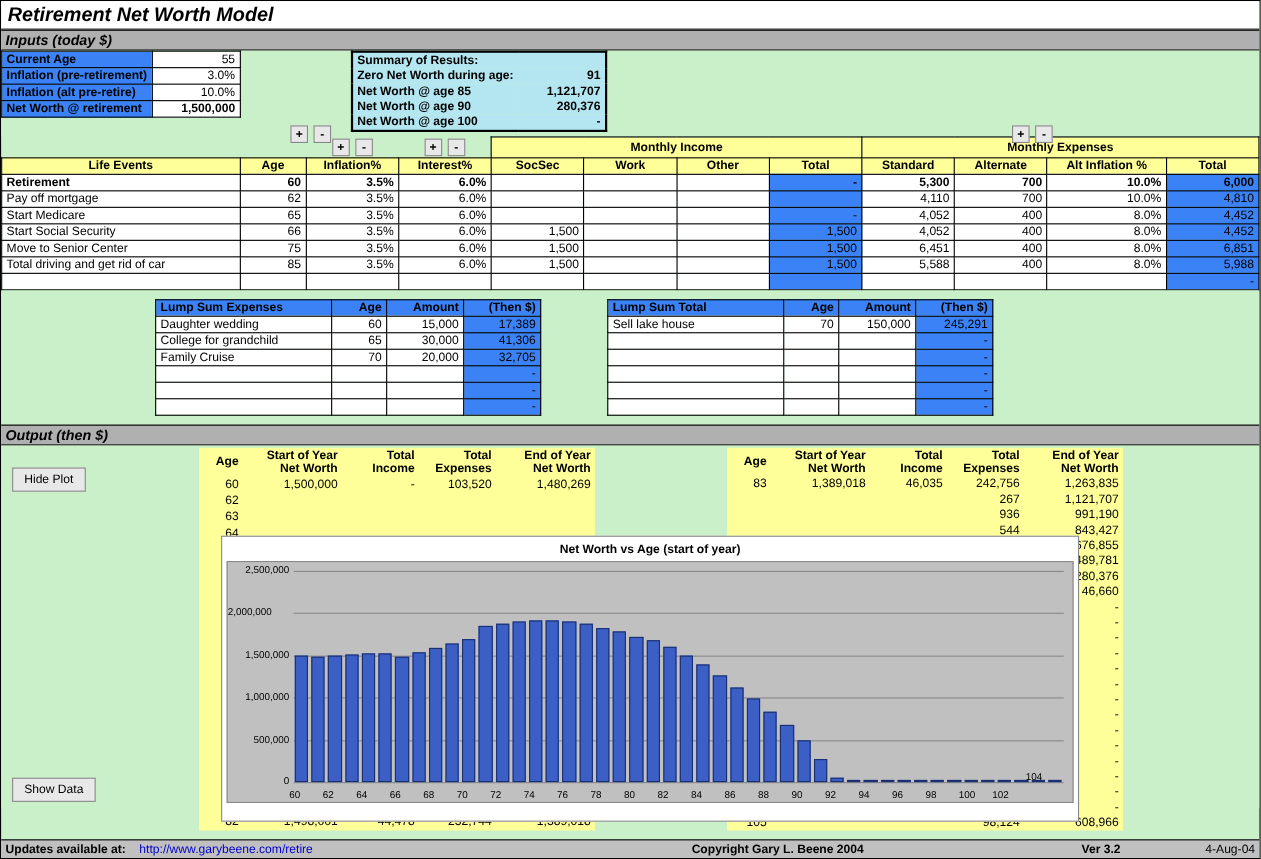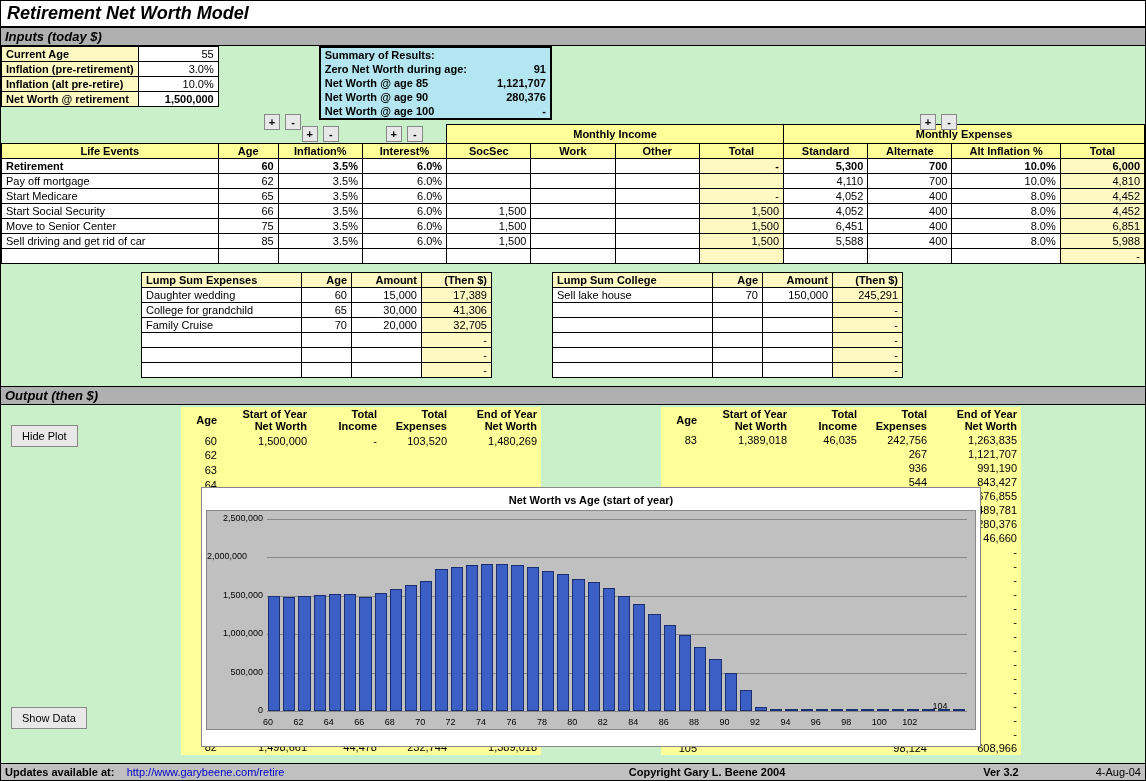--- a/index.html
+++ b/index.html
@@ -4,21 +4,21 @@
 <style>
   * { box-sizing: border-box; }
   body { margin:0; font-family: Arial, sans-serif; font-size:11px; background:#fff; }
   .frame { width:1146px; height:781px; border:1px solid #000; background:#c9f0c9; position:relative; overflow:hidden; }
   .title { background:#fff; border-bottom:1px solid #000; font-size:18px; font-weight:bold; font-style:italic; padding:2px 6px; }
   .section-hdr { background:#b0b0b0; font-weight:bold; font-style:italic; font-size:13px; padding:1px 4px; border-top:1px solid #000; border-bottom:1px solid #000; }
   .greenbg { background:#c9f0c9; }
   .inputs-area { display:flex; gap:20px; padding:0; align-items:flex-start; }
   table { border-collapse:collapse; }
   td,th { padding:1px 4px; border:1px solid #000; font-size:11px; white-space:nowrap; }
-  .yellow { background:#fef9c3; }
+  .yellow { background:#3b82f6; }
   .blue { background:#b3e6f0; }
   .bold { font-weight:bold; }
   .r { text-align:right; }
   .c { text-align:center; }
   .btn { display:inline-block; width:16px; height:16px; border:1px solid #888; background:#e8e8e8; text-align:center; line-height:14px; font-weight:bold; cursor:pointer; font-size:11px; margin:0 1px;}
   .widebtn { display:inline-block; padding:4px 10px; border:1px solid #888; background:#e8e8e8; cursor:pointer; font-size:11px; }
   .footer { position:absolute; bottom:0; left:0; right:0; background:#c0c0c0; border-top:1px solid #000; font-size:11px; padding:2px 4px; display:flex; }
   .footer > div { flex:1; }
   a { color:#0000cc; }
   .nb td, .nb th { border:none; }
@@ -184,21 +184,21 @@
   <td class="r" style="background:#fff">1,500</td>
   <td class="r" style="background:#fff"></td>
   <td class="r" style="background:#fff"></td>
   <td class="r yellow">1,500</td>
   <td class="r" style="background:#fff">6,451</td>
   <td class="r" style="background:#fff">400</td>
   <td class="r" style="background:#fff">8.0%</td>
   <td class="r yellow">6,851</td>
         </tr>
         <tr>
-          <td style="background:#fff">Sell driving and get rid of car</td>
+          <td style="background:#fff">Total driving and get rid of car</td>
   <td class="r" style="background:#fff">85</td>
   <td class="r" style="background:#fff">3.5%</td>
   <td class="r" style="background:#fff">6.0%</td>
   <td class="r" style="background:#fff">1,500</td>
   <td class="r" style="background:#fff"></td>
   <td class="r" style="background:#fff"></td>
   <td class="r yellow">1,500</td>
   <td class="r" style="background:#fff">5,588</td>
   <td class="r" style="background:#fff">400</td>
   <td class="r" style="background:#fff">8.0%</td>
@@ -266,21 +266,21 @@
             <td style="background:#fff"></td>
     <td class="r" style="background:#fff"></td>
     <td class="r" style="background:#fff"></td>
     <td class="r yellow">-</td>
           </tr>
         </tbody>
     </table>
     <table>
       <tbody>
           <tr>
-            <td class="yellow bold" style="width:160px">Lump Sum College</td>
+            <td class="yellow bold" style="width:160px">Lump Sum Total</td>
           <td class="yellow bold r" style="width:50px">Age</td>
           <td class="yellow bold r" style="width:70px">Amount</td>
           <td class="yellow bold r" style="width:70px">(Then $)</td>
           </tr>
       </tbody>
         <tbody id="lump-inc-rows">
           <tr>
             <td style="background:#fff">Sell lake house</td>
     <td class="r" style="background:#fff">70</td>
     <td class="r" style="background:#fff">150,000</td>

